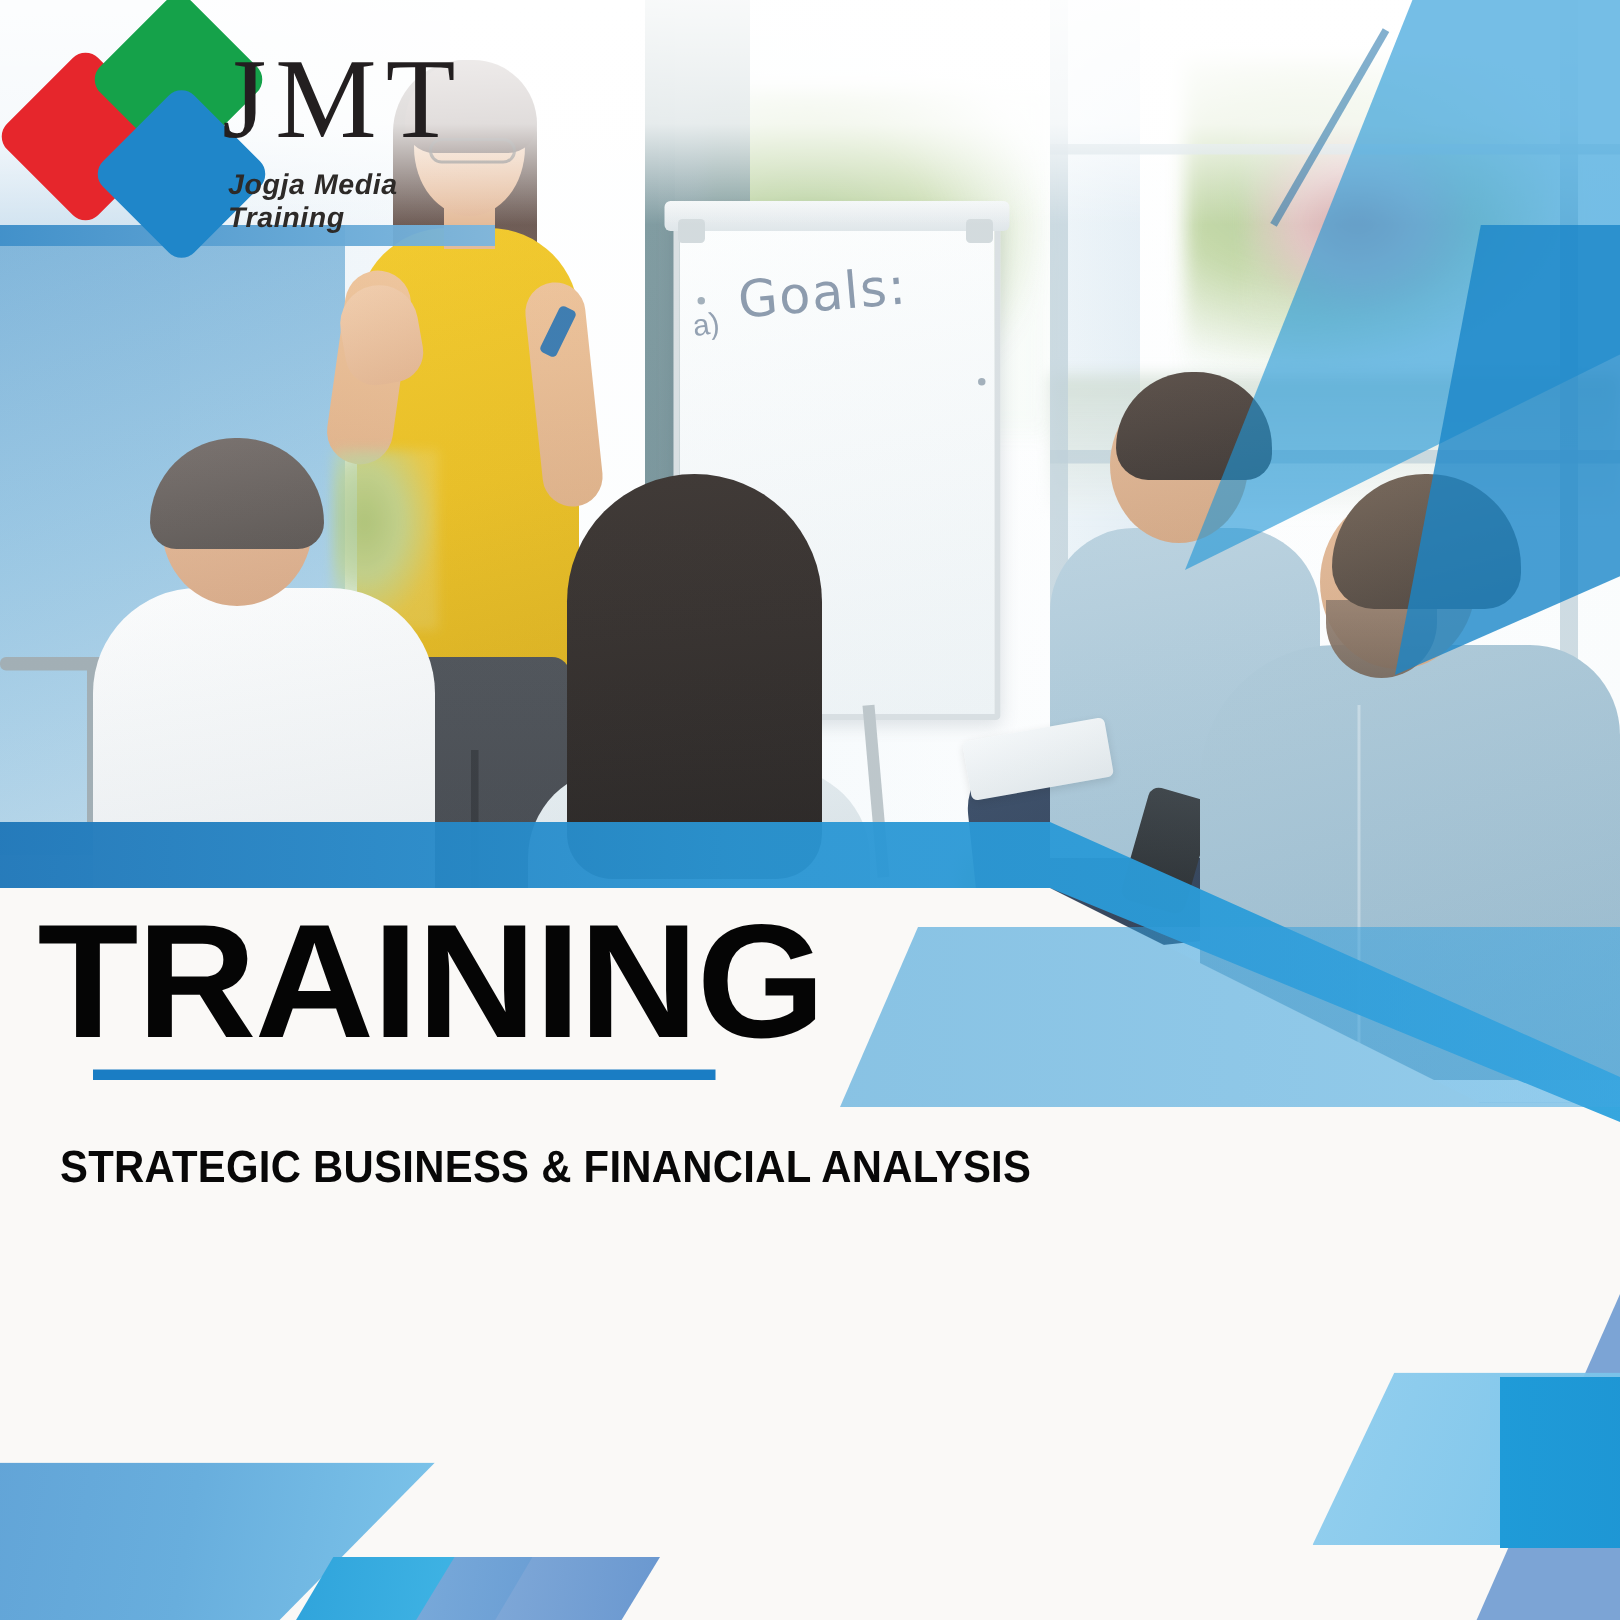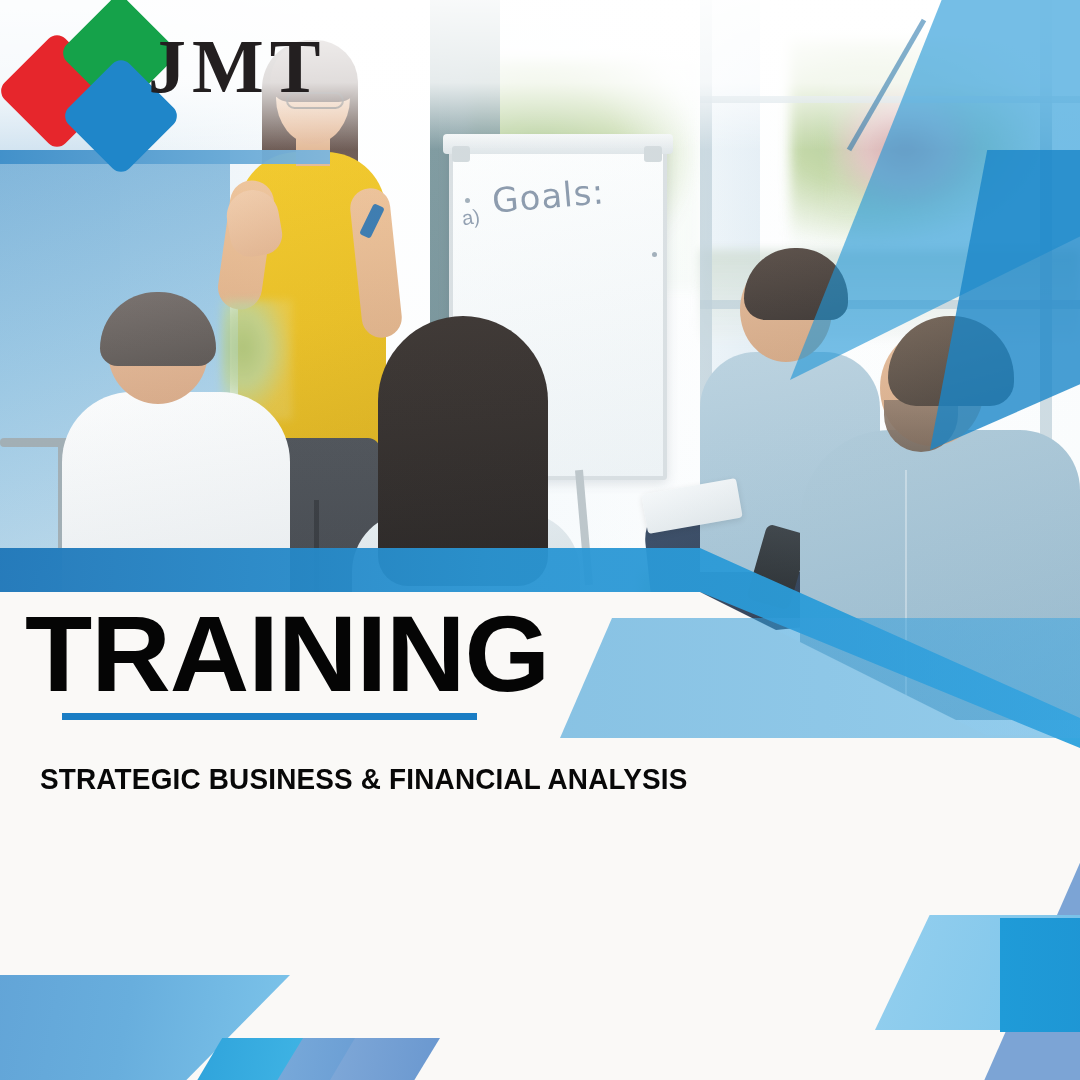--- a/index.html
+++ b/index.html
@@ -383,21 +383,21 @@
   .dia {
     position:absolute; width:86px; height:86px; border-radius:12px;
     transform:rotate(45deg);
   }
   .dia-red   { left:6px;  top:30px; background:#e6262c; }
   .dia-green { left:68px; top:-8px; background:#15a24a; }
   .dia-blue  { left:70px; top:55px; background:#1f86c9; }
   .logo-jmt {
     position:absolute; left:140px; top:10px;
     font-family:"Liberation Serif", serif;
-    font-size:76px; font-weight:700;
+    font-size:76px; font-weight:400;
     color:#231f20; letter-spacing:6px;
     line-height:1;
     text-align:right;
   }
   .logo-tag {
     position:absolute; left:144px; top:95px;
     font-family:"Liberation Sans", sans-serif;
     font-size:19px; font-style:italic; font-weight:600;
     color:#2d2a28; letter-spacing:.4px;
   }
@@ -497,15 +497,16 @@
   <div class="shape-br-diag"></div>
   <div class="shape-br-lightpara"></div>
   <div class="shape-br-band"></div>
 
 
   <div class="logo">
     <div class="dia dia-red"></div>
     <div class="dia dia-green"></div>
     <div class="dia dia-blue"></div>
     <div class="logo-jmt">JMT</div>
+    <div class="logo-tag">Jogja Media Training</div>
   </div>
 
 </div>
 
 </body></html>

